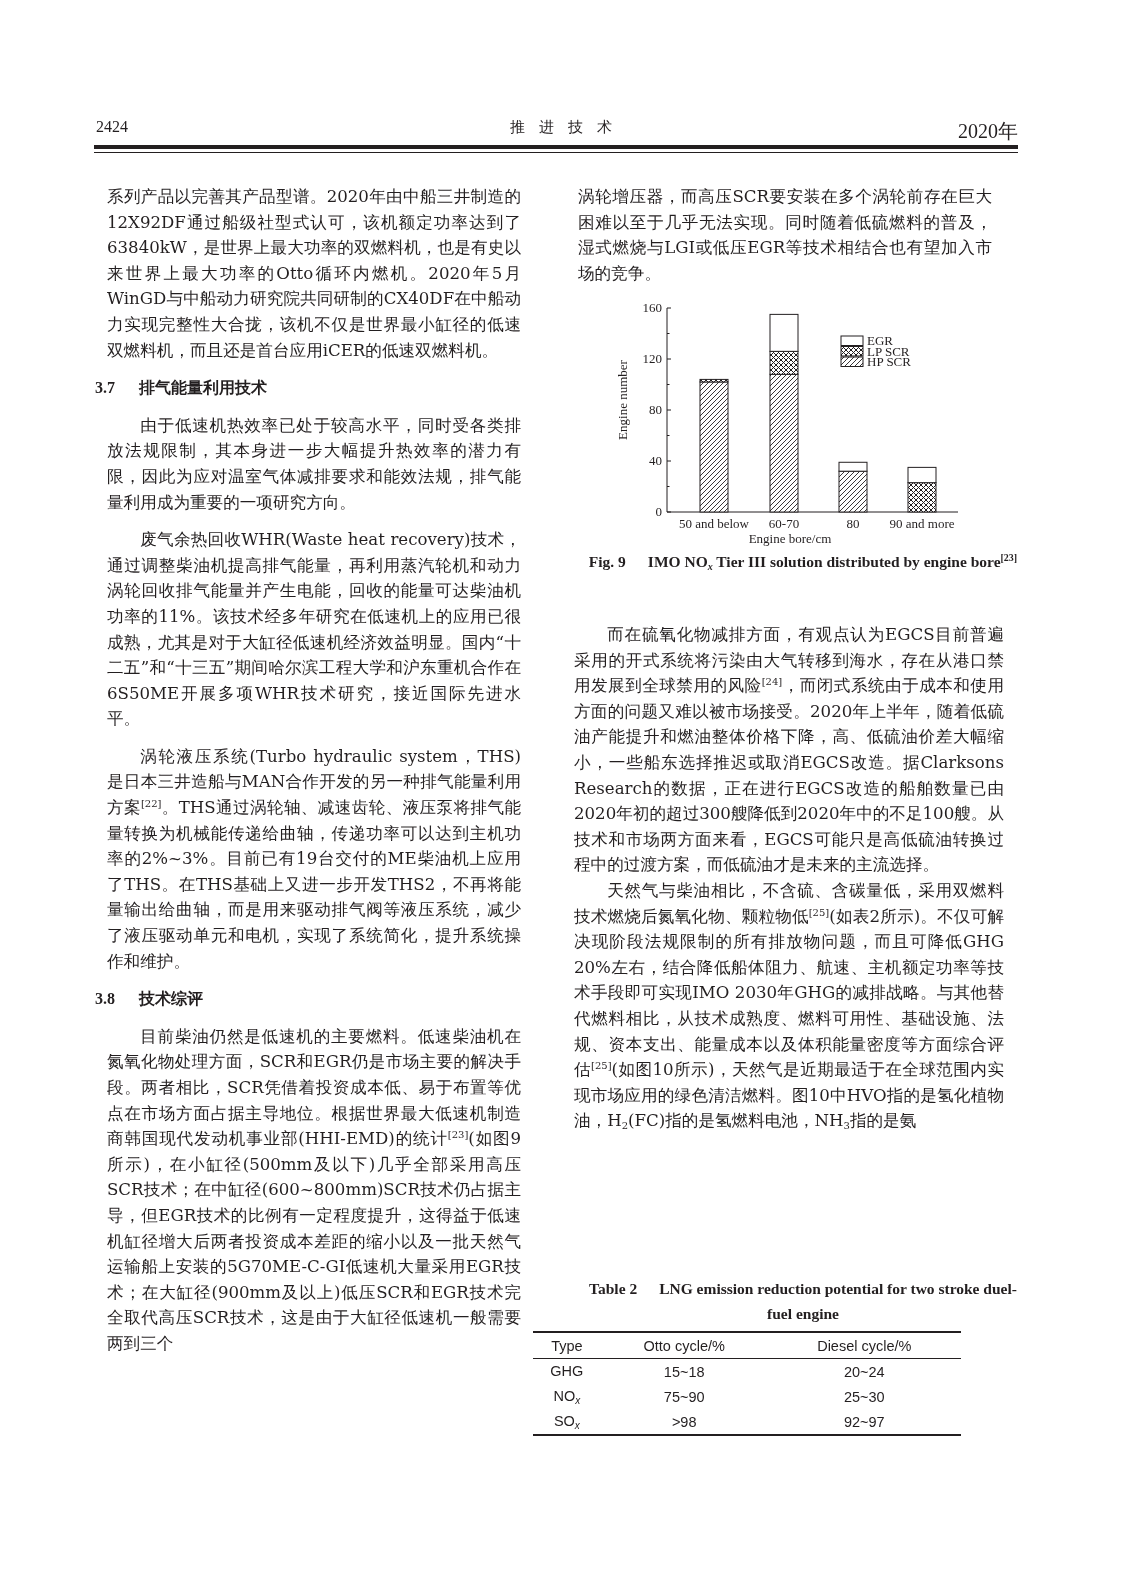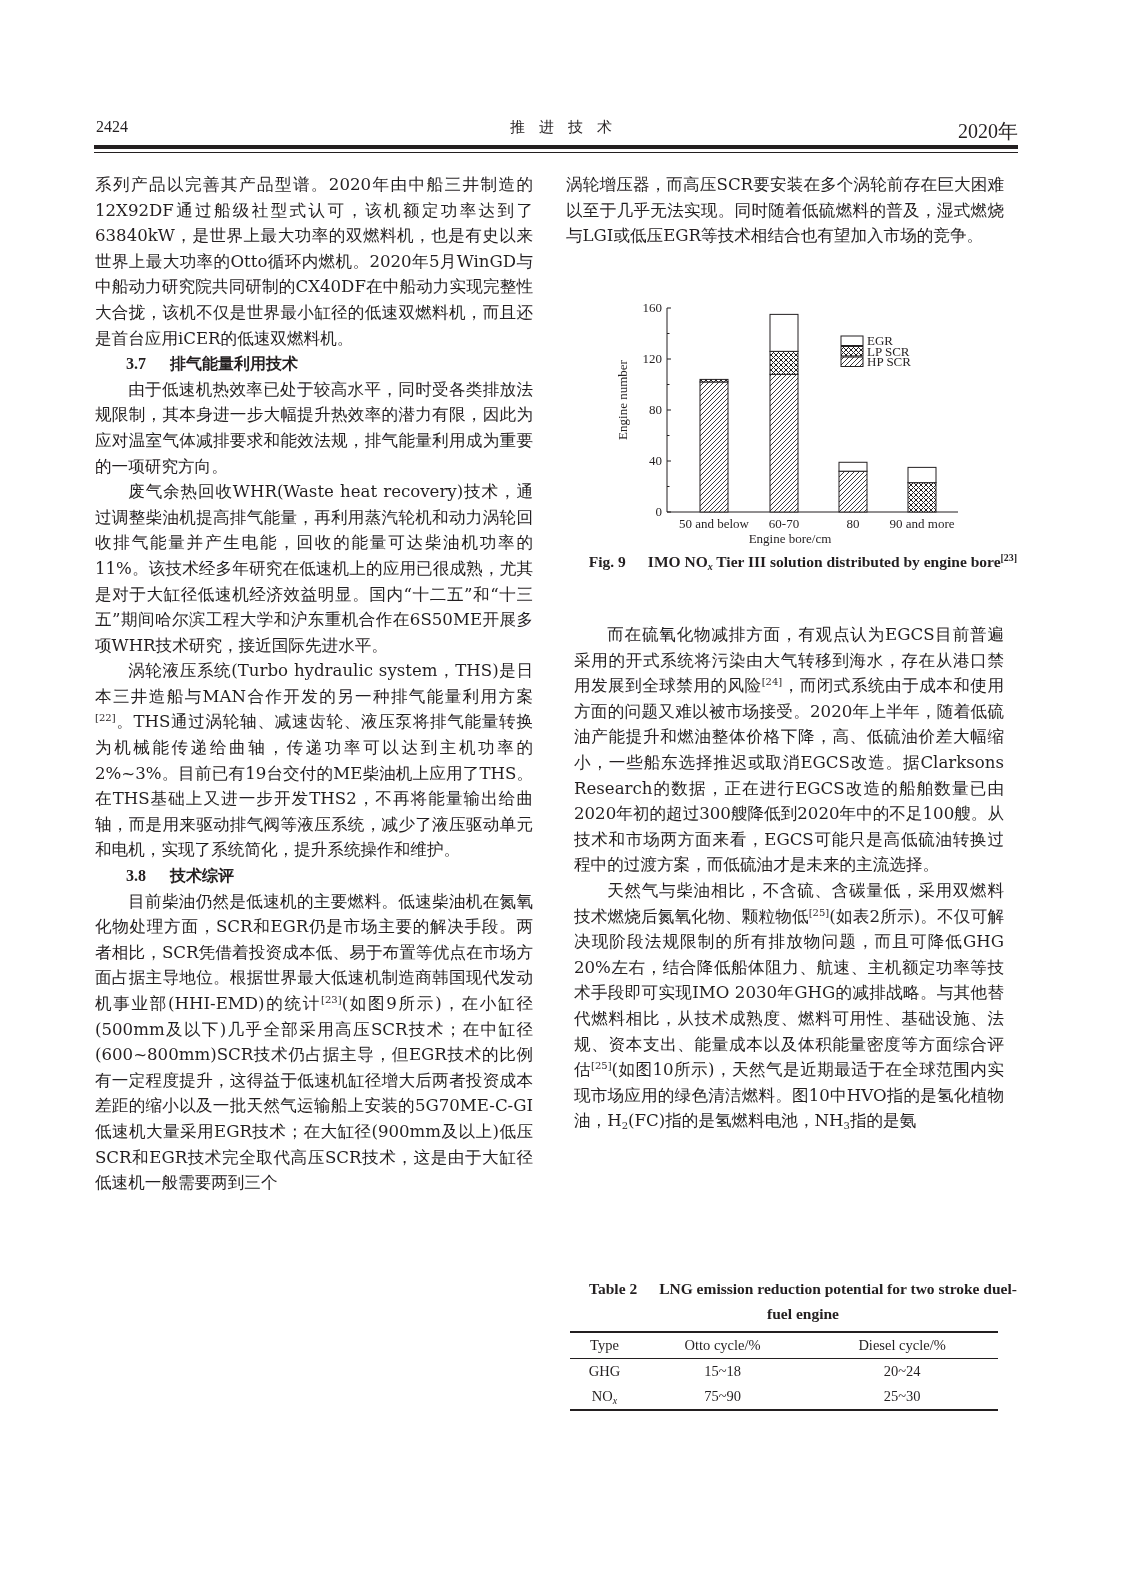--- a/index.html
+++ b/index.html
@@ -8,38 +8,38 @@
   .header { position: absolute; left: 94px; top: 118px; width: 924px; height: 26px; font-size: 15px; }
   .header .pg { position: absolute; left: 2px; top: 0; font-family: "Liberation Serif", serif; font-size: 16px; }
   .header .jt { position: absolute; left: 12px; width: 100%; top: 0; text-align: center; letter-spacing: 14px; font-size: 15px; }
   .header .yr { position: absolute; right: 0; top: 0; font-family: "Liberation Serif", serif; font-size: 20px; }
   .rule-thick { position: absolute; left: 94px; top: 145px; width: 924px; height: 4px; background: #231f20; }
   .rule-thin { position: absolute; left: 94px; top: 152px; width: 924px; height: 1px; background: #231f20; }
 
   .col { position: absolute; width: 438px; font-size: 16.6px; line-height: 25.6px; text-align: justify; }
   .col-left { left: 95px; top: 172px; }
   .col-right { left: 566px; top: 172px; }
-  .col p { margin: 0; }
+  .col p { margin: 12px; }
   .col p.indent { text-indent: 2em; }
   .sec { font-family: "DejaVu Sans", "Liberation Sans", sans-serif; font-weight: bold; font-size: 16px; margin: 0; line-height: 25.6px; }
-  .sec .num { display: inline-block; width: 44px; font-family: "Liberation Serif", serif; font-weight: bold; margin-left: 31px; }
+  .sec .num { display: inline-block; width: 44px; font-family: "Liberation Serif", serif; font-weight: bold; }
   sup { font-size: 10px; line-height: 0; vertical-align: 6px; }
 
   .figure { position: absolute; left: 566px; top: 290px; width: 440px; height: 258px; }
   .caption { position: absolute; left: 566px; width: 438px; text-align: center; font-family: "Liberation Serif", serif; font-weight: bold; font-size: 15.5px; line-height: 25px; margin-left: 18px; }
   .fig-caption { top: 549px; }
   .tbl-caption { top: 1276px; }
   .cap-label { margin-right: 22px; }
 
   .mid-block { position: absolute; left: 566px; top: 622px; width: 438px; font-size: 16.6px; line-height: 25.6px; text-align: justify; }
   .mid-block p { margin: 0; }
   .mid-block p.indent { text-indent: 2em; margin-left: 8px; }
 
-  table.data { position: absolute; left: 570px; top: 1331px; width: 428px; border-collapse: collapse;
-               font-family: Liberation Serif, serif; font-size: 14.5px; }
+  table.data { position: absolute; left: 533px; top: 1331px; width: 428px; border-collapse: collapse;
+               font-family: Liberation Sans, sans-serif; font-size: 14.5px; }
   table.data th, table.data td { text-align: center; font-weight: normal; height: 25px; padding: 0; }
   table.data thead tr { border-top: 2px solid #231f20; border-bottom: 1px solid #231f20; }
   table.data tbody tr:last-child { border-bottom: 2px solid #231f20; }
   .sub { font-size: 10px; vertical-align: -3px; font-style: italic; }
 
   svg text { font-family: "Liberation Serif", serif; fill: #231f20; }
 </style>
 </head>
 <body>
 
@@ -152,14 +152,19 @@
       <tr>
         <td><span>GHG</span><span class="sub"></span></td>
         <td>15~18</td>
         <td>20~24</td>
       </tr>
       <tr>
         <td><span>NO</span><span class="sub">x</span></td>
         <td>75~90</td>
         <td>25~30</td>
       </tr>
+      <tr>
+        <td><span>SO</span><span class="sub">x</span></td>
+        <td>&gt;98</td>
+        <td>92~97</td>
+      </tr>
     </tbody>
 </table>
 
 </body></html>

